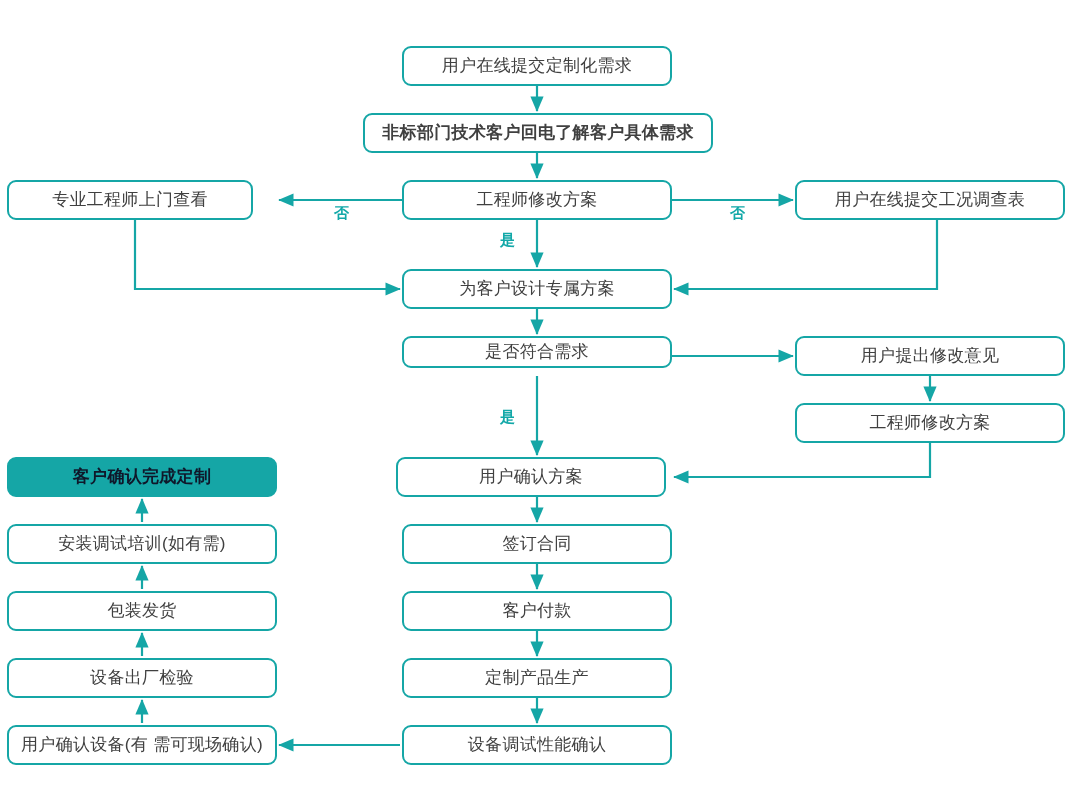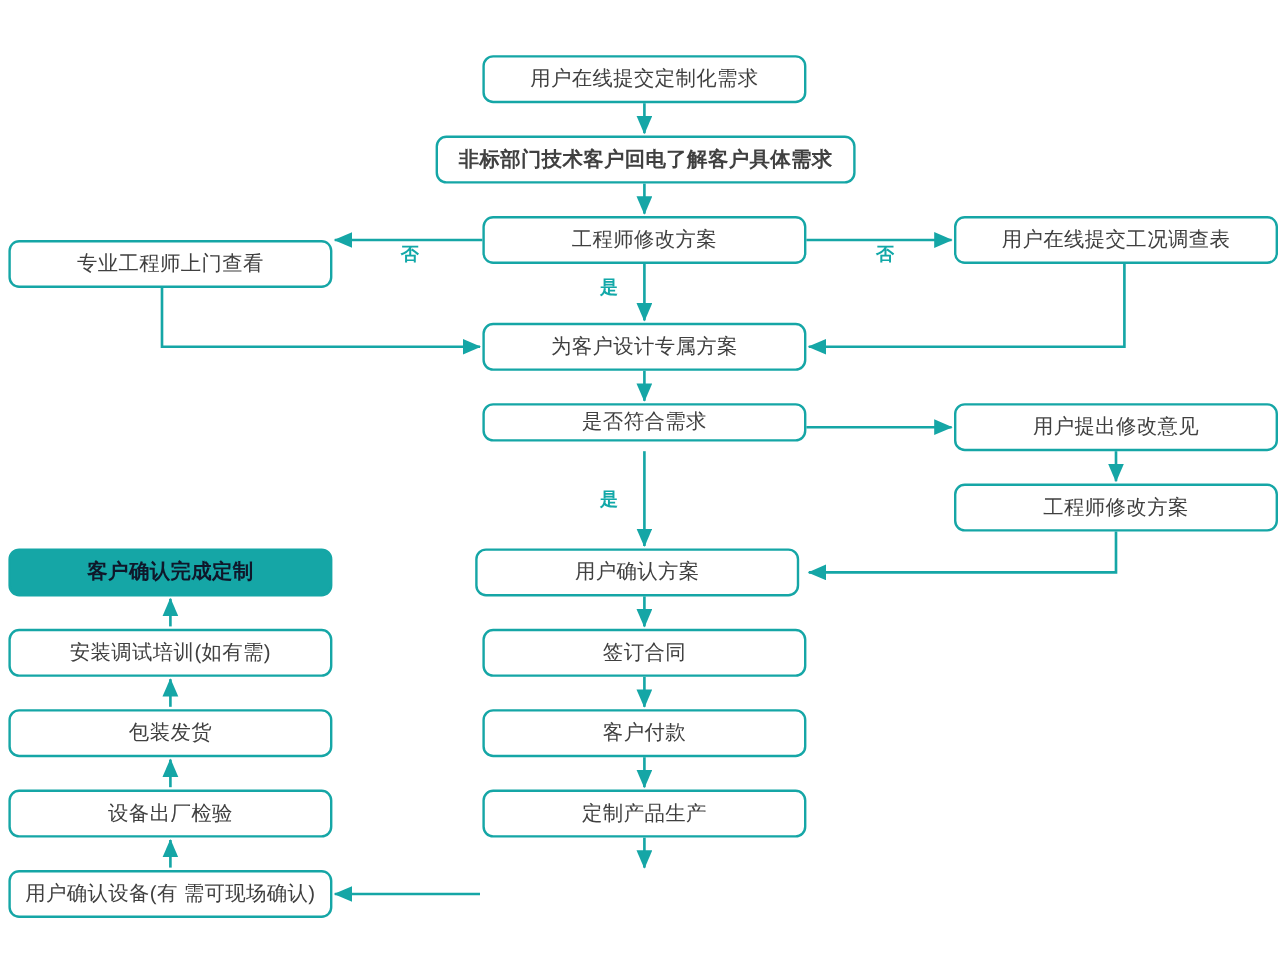--- a/index.html
+++ b/index.html
@@ -112,40 +112,41 @@
       <path d="M142,522 L142,499"></path>
     </g>
   </svg>
 
   <div class="node" style="left:402px; top:46px; width:270px; height:40px;">用户在线提交定制化需求</div>
 
   <div class="node" style="left:363px; top:113px; width:350px; height:40px;font-weight:bold;">非标部门技术客户回电了解客户具体需求</div>
 
   <div class="node" style="left:402px; top:180px; width:270px; height:40px;">工程师修改方案</div>
 
-  <div class="node" style="left:7px; top:180px; width:270px; height:40px;margin-top:20px;">专业工程师上门查看</div>
+  <div class="node" style="left:7px; top:180px; width:246px; height:40px;">专业工程师上门查看</div>
 
   <div class="node" style="left:795px; top:180px; width:270px; height:40px;">用户在线提交工况调查表</div>
 
   <div class="node" style="left:402px; top:269px; width:270px; height:40px;">为客户设计专属方案</div>
 
   <div class="node" style="left:402px; top:336px; width:270px; height:32px;">是否符合需求</div>
 
   <div class="node" style="left:795px; top:336px; width:270px; height:40px;">用户提出修改意见</div>
 
   <div class="node" style="left:795px; top:403px; width:270px; height:40px;">工程师修改方案</div>
 
   <div class="node" style="left:396px; top:457px; width:270px; height:40px;">用户确认方案</div>
 
   <div class="node" style="left:402px; top:524px; width:270px; height:40px;">签订合同</div>
 
   <div class="node" style="left:402px; top:591px; width:270px; height:40px;">客户付款</div>
 
   <div class="node" style="left:402px; top:658px; width:270px; height:40px;">定制产品生产</div>
 
+  <div class="node" style="left:402px; top:725px; width:270px; height:40px;">设备调试性能确认</div>
 
   <div class="node" style="left:7px; top:725px; width:270px; height:40px;">用户确认设备(有 需可现场确认)</div>
 
   <div class="node" style="left:7px; top:658px; width:270px; height:40px;">设备出厂检验</div>
 
   <div class="node" style="left:7px; top:591px; width:270px; height:40px;">包装发货</div>
 
   <div class="node" style="left:7px; top:524px; width:270px; height:40px;">安装调试培训(如有需)</div>
 
   <div class="node filled" style="left:7px; top:457px; width:270px; height:40px;">客户确认完成定制</div>

